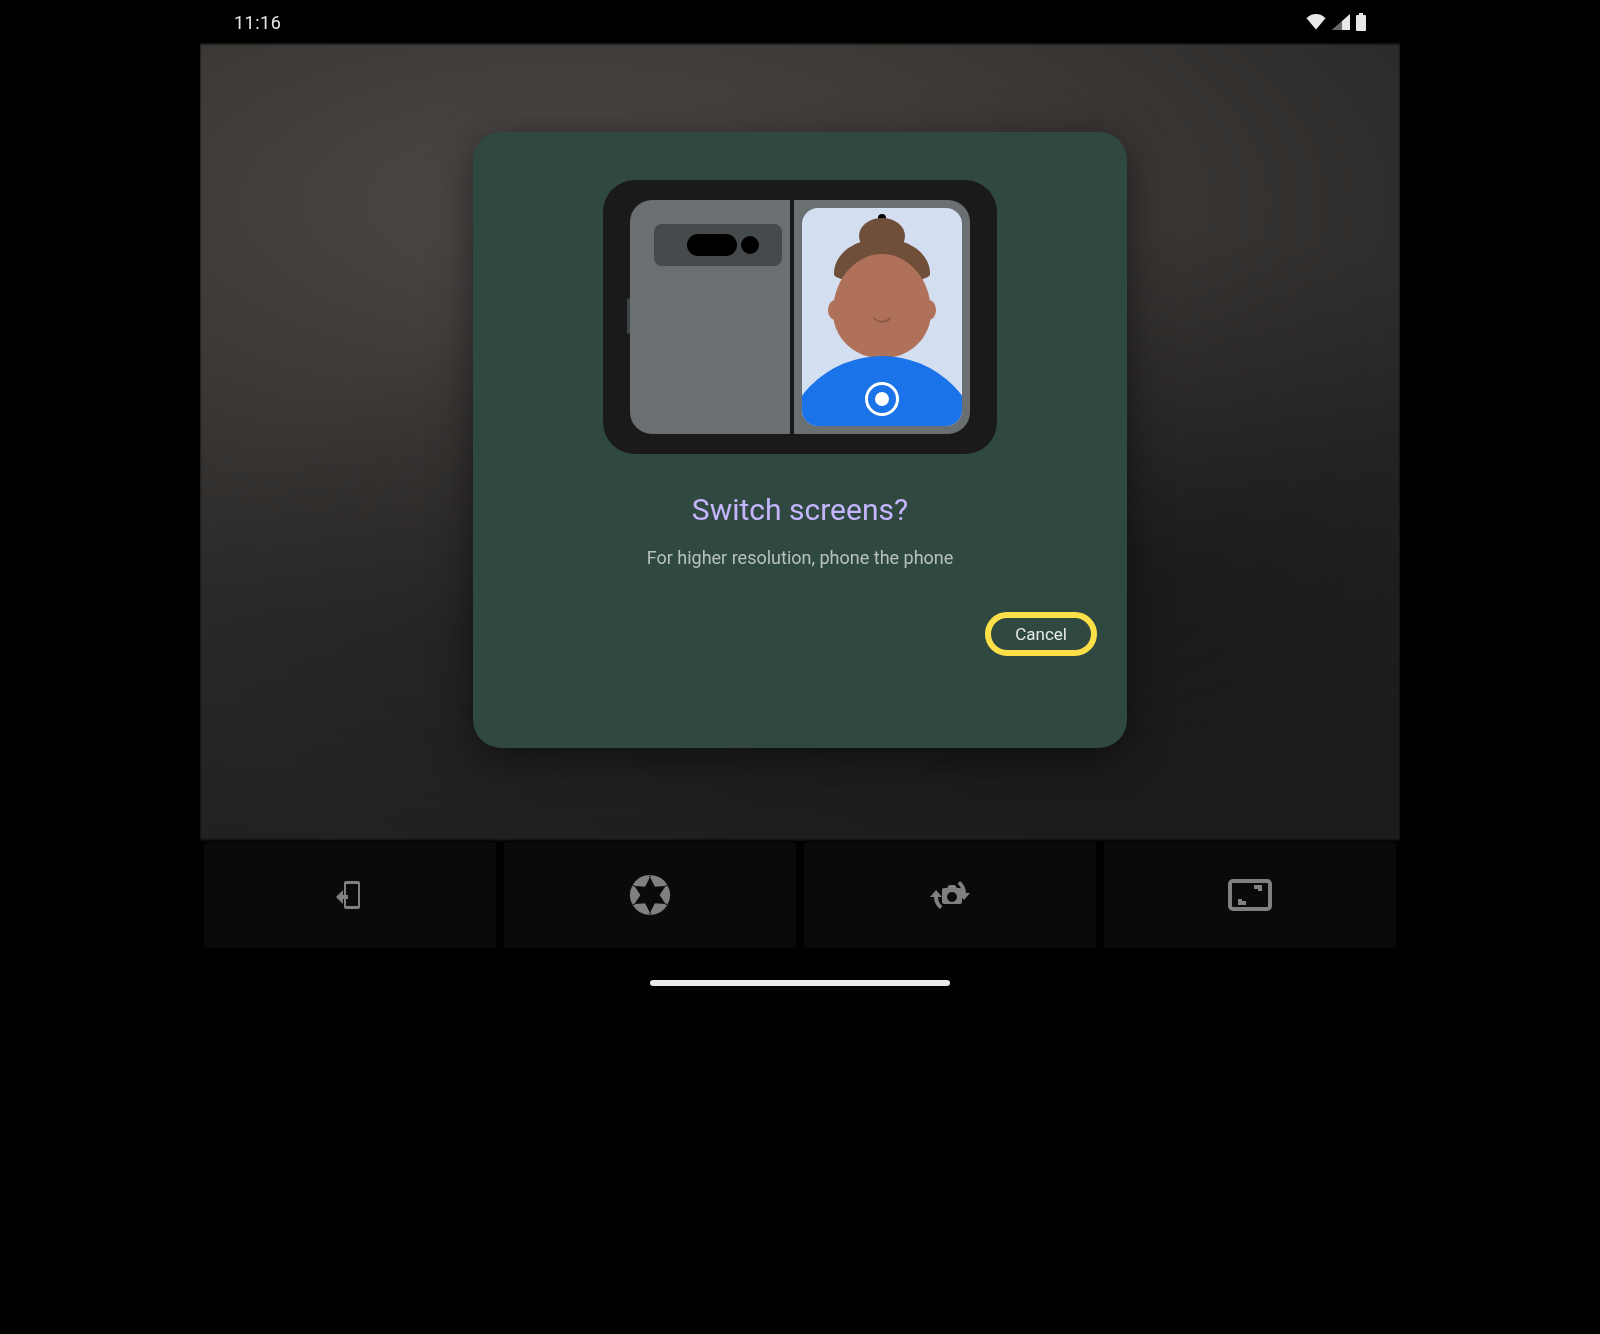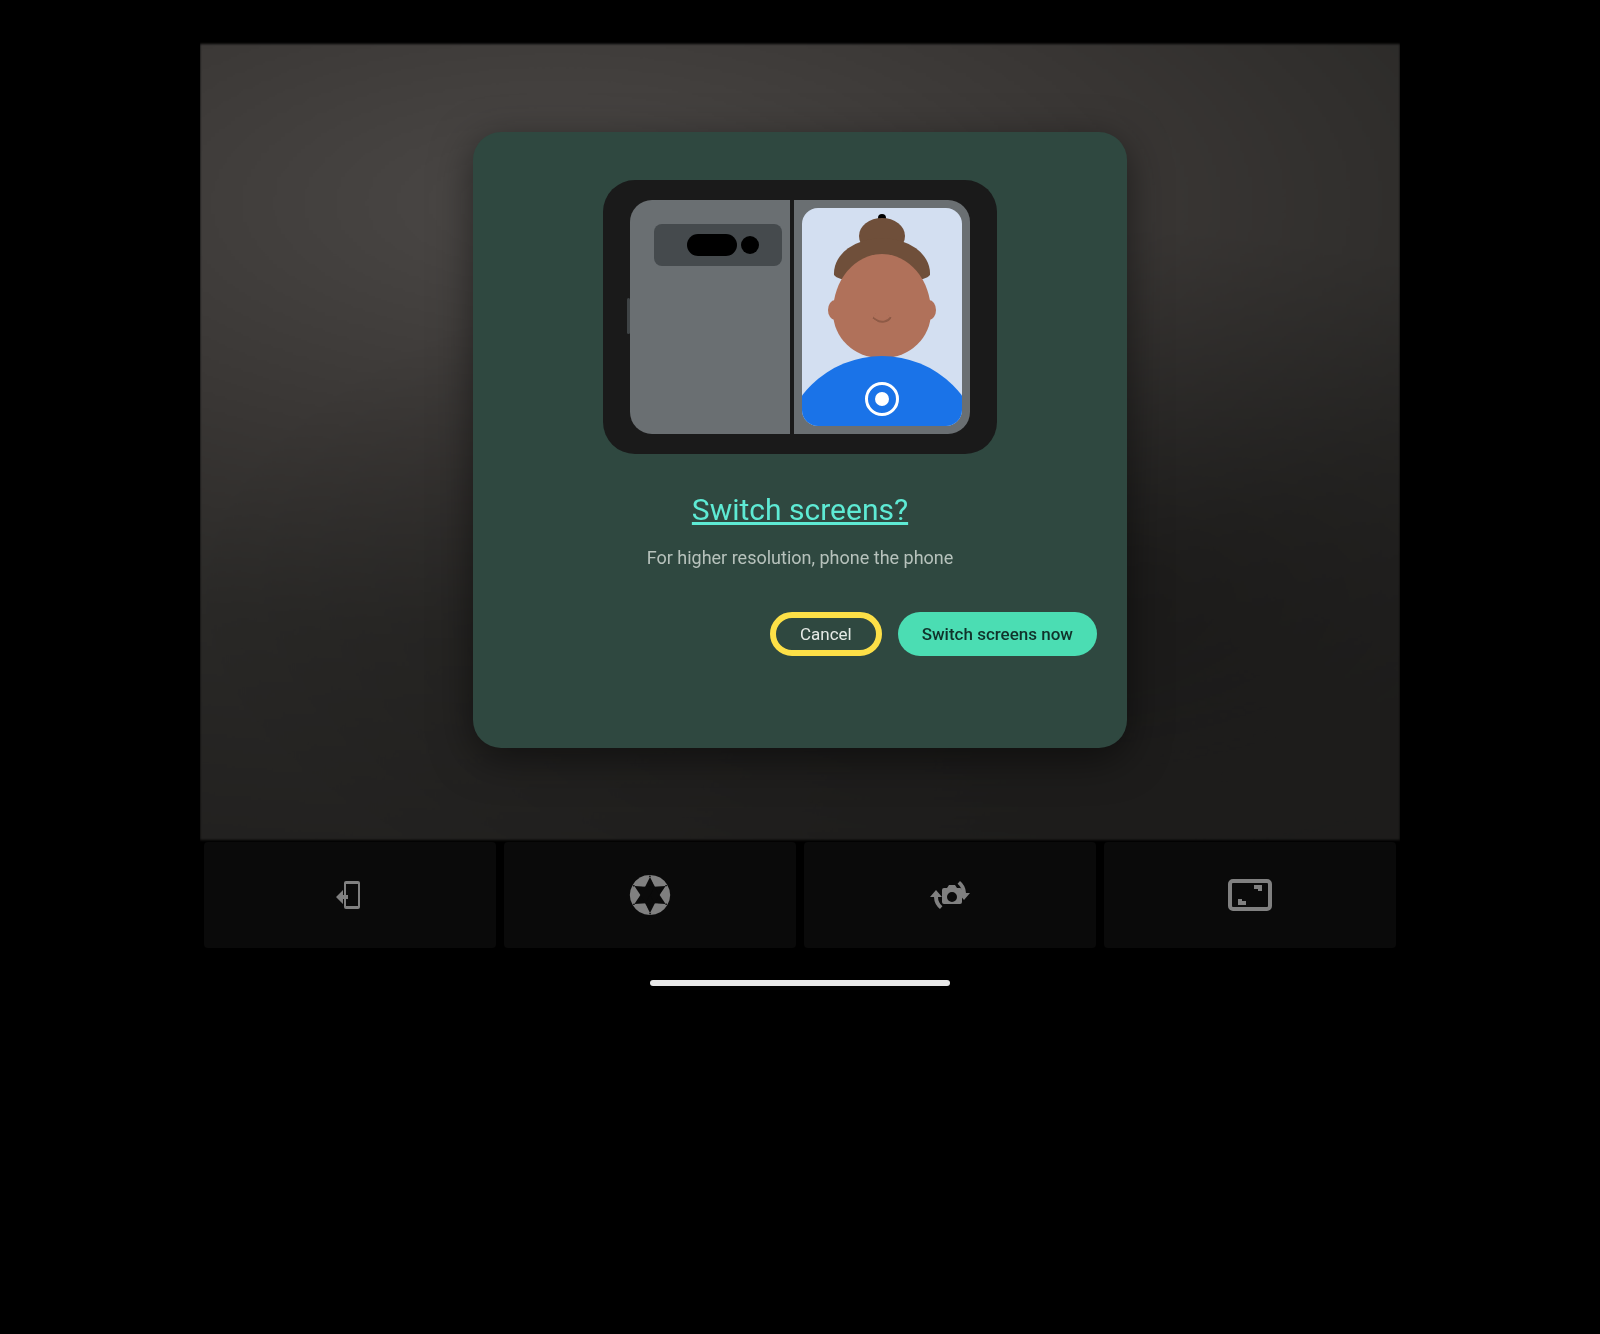--- a/index.html
+++ b/index.html
@@ -37,39 +37,54 @@
   .person-body{position:absolute;bottom:-40px;left:-20px;right:-20px;height:110px;background:#1a73e8;border-radius:50% 50% 0 0 / 90% 90% 0 0;}
   .person-head{position:absolute;left:50%;top:46px;transform:translateX(-50%);width:98px;height:104px;background:#b0715a;border-radius:50% 50% 48% 48%/56% 56% 44% 44%;}
   .ear{position:absolute;width:14px;height:20px;background:#b0715a;border-radius:50%;top:92px;}
   .ear.l{left:calc(50% - 54px);} .ear.r{right:calc(50% - 54px);}
   .hair{position:absolute;left:50%;top:30px;transform:translateX(-50%);width:96px;height:44px;background:#6f4f3a;border-radius:56% 56% 40% 40%/90% 90% 20% 20%;}
   .bun{position:absolute;left:50%;top:10px;transform:translateX(-50%);width:46px;height:36px;background:#6f4f3a;border-radius:50%;}
   .nose{position:absolute;left:50%;top:104px;transform:translateX(-50%);width:14px;height:10px;border:2px solid #8e5a46;border-top:none;border-left:none;border-radius:0 0 14px 0;transform-origin:center;transform:translateX(-50%) rotate(35deg);}
   .shutter{position:absolute;left:50%;bottom:10px;transform:translateX(-50%);width:28px;height:28px;border:3px solid #fff;border-radius:50%;display:flex;align-items:center;justify-content:center;z-index:3;}
   .shutter::after{content:"";width:14px;height:14px;background:#fff;border-radius:50%;}
 
-  .dlg-title{margin-top:38px;color:#5eead4;font-size:30px;font-weight:400;text-decoration:underline;}
+  .dlg-title{margin-top:38px;color:#c4b5fd;font-size:30px;font-weight:400;}
   .dlg-sub{margin-top:20px;color:#b7c2bc;font-size:18px;}
   .dlg-btns{margin-top:44px;align-self:flex-end;margin-right:30px;display:flex;gap:16px;}
   .btn{height:44px;border-radius:22px;font-size:17px;display:flex;align-items:center;padding:0 24px;cursor:pointer;border:none;font-family:inherit;}
   .btn.outline{background:transparent;color:#e5eae6;border:6px solid #fde047;}
   .btn.fill{background:var(--accent);color:#10322a;font-weight:500;}
 
   
   .toolbar{position:absolute;left:4px;right:4px;bottom:52px;height:106px;display:grid;grid-template-columns:repeat(4,1fr);gap:8px;}
   .tool{background:#0a0a0a;border-radius:4px;display:flex;align-items:center;justify-content:center;}
   .tool svg{display:block;fill:#808080;}
   
   .gesture{position:absolute;left:50%;bottom:14px;transform:translateX(-50%);width:300px;height:6px;background:#e9e9e9;border-radius:3px;}
 </style>
 </head>
 <body>
 
 <div class="canvas">
 
+  <div class="status-bar">
+    <span>11:16</span>
+    <div class="status-right">
+      <svg width="20" height="16" viewBox="0 0 20 16">
+          <path fill="#e8e8e8" d="M10 15.5 0.5 4.2C3 1.6 6.3 0 10 0s7 1.6 9.5 4.2L10 15.5z"></path>
+        </svg>
+      <svg width="18" height="16" viewBox="0 0 18 16">
+          <path fill="#e8e8e8" d="M0 16 18 16 18 0z"></path>
+          <path fill="#000" d="M0 16 10 16 10 7z" opacity=".55"></path>
+        </svg>
+      <svg width="10" height="18" viewBox="0 0 10 18">
+          <path fill="#e8e8e8" d="M3 0h4v2h2a1 1 0 0 1 1 1v14a1 1 0 0 1-1 1H1a1 1 0 0 1-1-1V3a1 1 0 0 1 1-1h2z"></path>
+        </svg>
+    </div>
+  </div>
 
   <div class="viewfinder"></div>
 
   <div class="dialog">
     <div class="illus-card">
       <div class="fold">
         <div class="fold-left">
           <div class="cam-bar">
             <div class="pill"></div>
               <div class="dot"></div>
@@ -87,21 +102,20 @@
             <div class="person-body"></div>
             <div class="shutter"></div>
           </div>
         </div>
       </div>
     </div>
     <div class="dlg-title">Switch screens?</div>
     <div class="dlg-sub">For higher resolution, phone the phone</div>
     <div class="dlg-btns">
       <button class="btn outline">Cancel</button>
-      <button class="btn fill">Switch screens now</button>
     </div>
   </div>
 
   <div class="toolbar">
     <div class="tool">
       <svg width="40" height="40" viewBox="0 0 40 40">
         <path d="M16 6h12a2 2 0 0 1 2 2v24a2 2 0 0 1-2 2H16a2 2 0 0 1-2-2V8a2 2 0 0 1 2-2zm0 3v22h12V9H16z"></path>
         <path d="M6 22l7-7v5h5v4h-5v5z"></path>
       </svg>
     </div>

